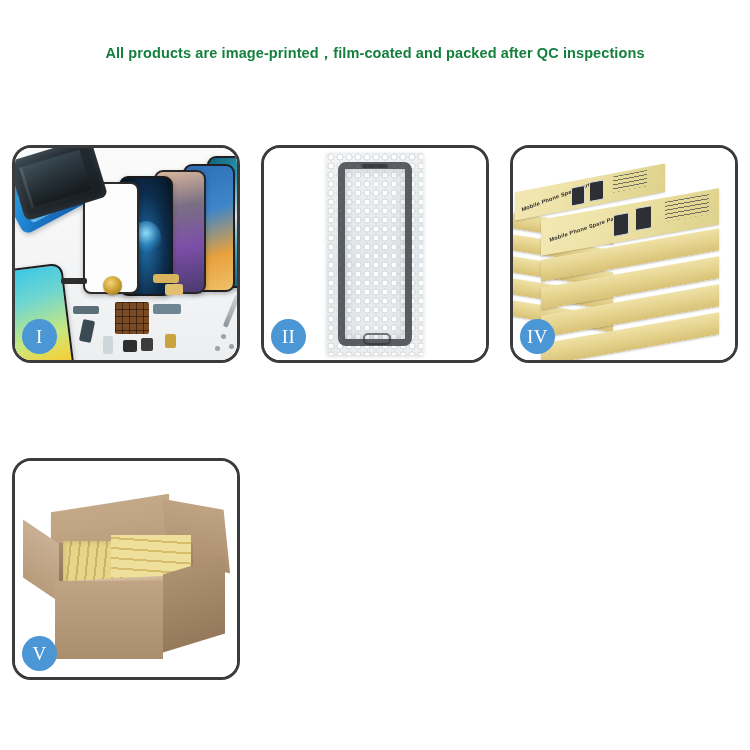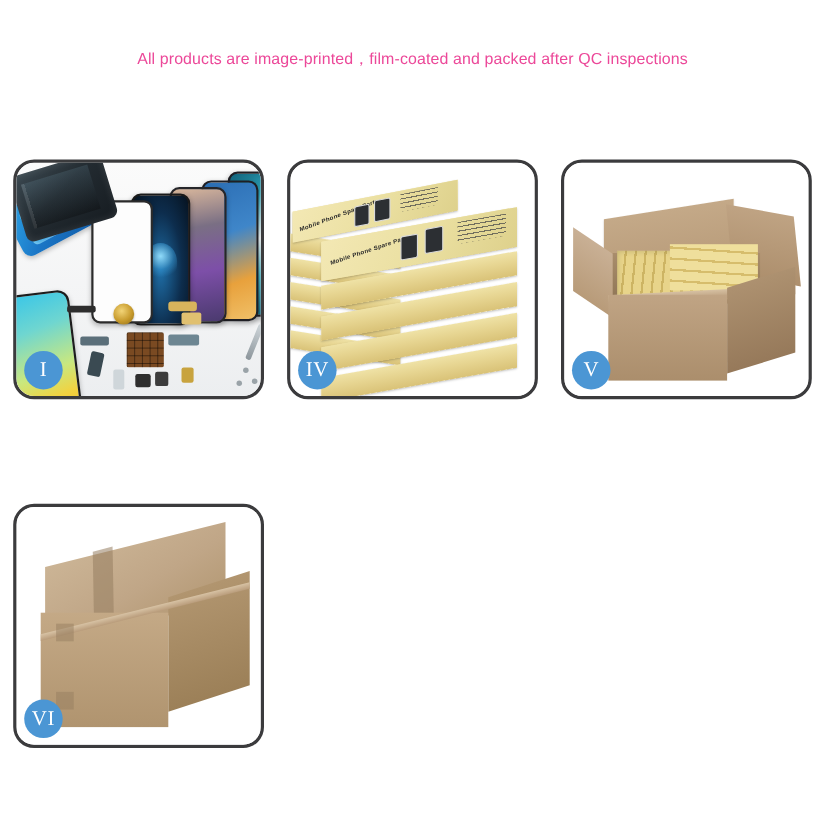--- a/index.html
+++ b/index.html
@@ -33,22 +33,22 @@
     font-size: 35px;
     font-weight: 700;
     letter-spacing: 1.2px;
     color: #111111;
     line-height: 1.05;
     margin: 0;
     white-space: nowrap;
   }
   .sub-title {
     font-size: 14.5px;
-    font-weight: 400;
-    color: #ec4899;
+    font-weight: 700;
+    color: #15803d;
     margin: 10px 0 0 0;
     letter-spacing: 0.1px;
     white-space: nowrap;
   }
 
   
   .grid {
     position: absolute;
     top: 145px;
     left: 12px;
@@ -436,20 +436,32 @@
         <div class="part flex-h"></div>
         <div class="part flex-i"></div>
         <div class="part tool-1"></div>
         <div class="screw" style="left:206px; top:186px;"></div>
         <div class="screw" style="left:214px; top:196px;"></div>
         <div class="screw" style="left:200px; top:198px;"></div>
       </div>
       <div class="badge">I</div>
     </div>
 
+    <div class="panel">
+      <div class="panel-stage">
+        <div class="p2-bg"></div>
+        <div class="bubble-sheet">
+          <div class="screen-frame">
+            <div class="screen-ear"></div>
+            <div class="home-btn"></div>
+          </div>
+        </div>
+      </div>
+      <div class="badge">II</div>
+    </div>
 
 
     <div class="panel">
       <div class="panel-stage">
         <div class="p4-bg"></div>
         <div class="stackwrap">
 
           <div class="ybox" style="left:-4px; top:72px; width:104px; height:16px; transform:skewY(9deg);"></div>
           <div class="ybox" style="left:-4px; top:94px; width:104px; height:16px; transform:skewY(9deg);"></div>
           <div class="ybox" style="left:-4px; top:116px; width:104px; height:16px; transform:skewY(9deg);"></div>
@@ -490,28 +502,15 @@
         <div class="c5 c5-inner"></div>
         <div class="c5 c5-goods"></div>
         <div class="c5 c5-goods2"></div>
         <div class="c5 c5-rim"></div>
         <div class="c5 c5-side"></div>
         <div class="c5 c5-front"></div>
       </div>
       <div class="badge">V</div>
     </div>
 
-    <div class="panel">
-      <div class="panel-stage">
-        <div class="p6-bg"></div>
-        <div class="c6 c6-top"></div>
-        <div class="c6 c6-top-seam"></div>
-        <div class="c6 c6-side"></div>
-        <div class="c6 c6-front"></div>
-        <div class="c6 c6-edge"></div>
-        <div class="c6 c6-tape1"></div>
-        <div class="c6 c6-tape2"></div>
-      </div>
-      <div class="badge">VI</div>
-    </div>
 
   </div>
 </div>
 
 </body></html>

